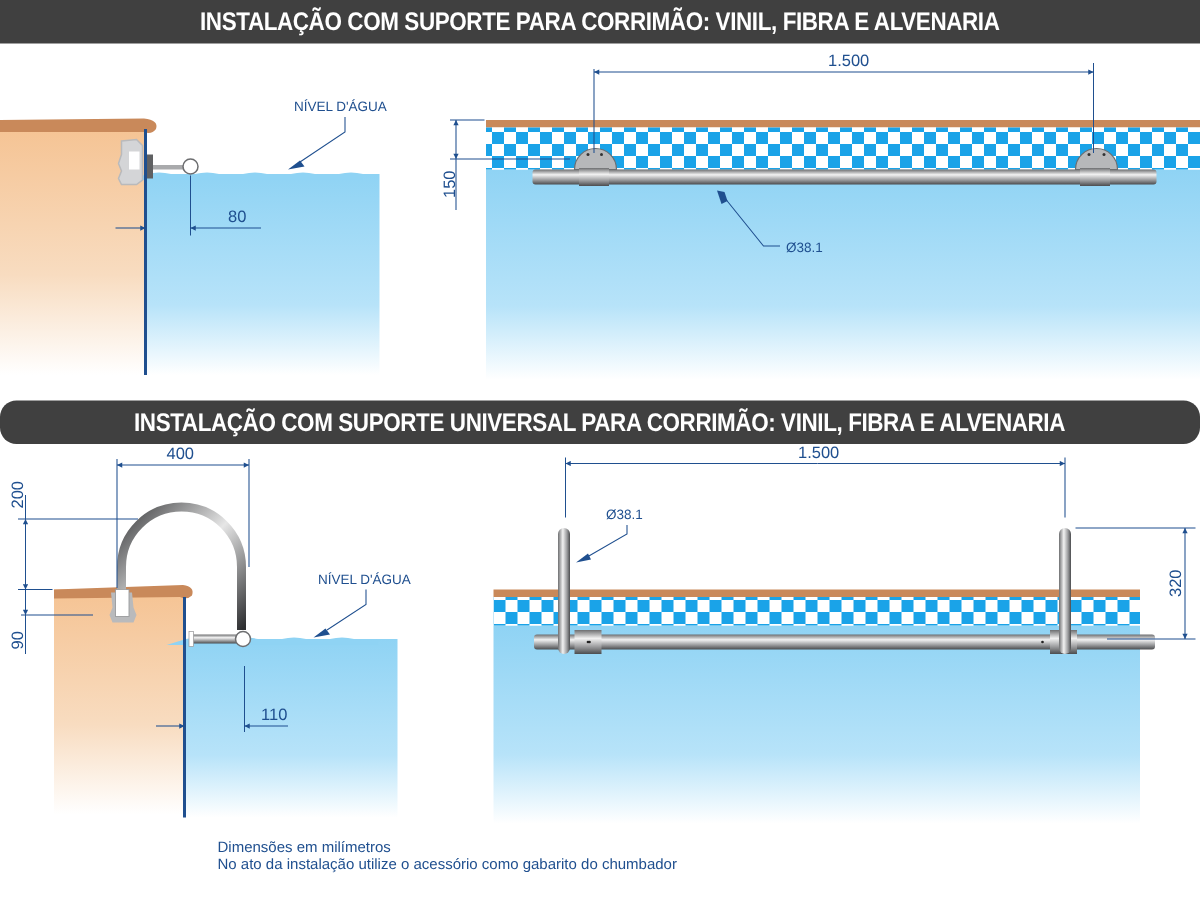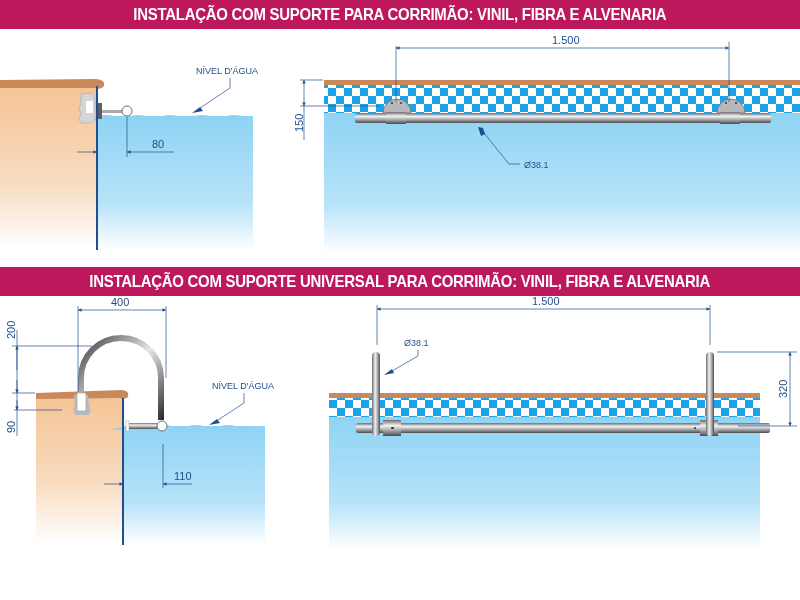--- a/index.html
+++ b/index.html
@@ -1,22 +1,22 @@
 <!DOCTYPE html>
 <html><head>
 <meta charset="utf-8">
 <style>
   html,body{margin:0;padding:0;background:#ffffff;}
   body{width:800px;height:600px;position:relative;overflow:hidden;font-family:"Liberation Sans",sans-serif;}
-  .banner{position:absolute;left:0;width:800px;height:29px;background:#be185d;color:#ffffff;
+  .banner{position:absolute;left:0;width:800px;height:29px;background:#404040;color:#ffffff;
     font-family:"Liberation Sans",sans-serif;font-weight:bold;font-size:17px;text-align:center;line-height:29px;
     letter-spacing:-0.3px;transform-origin:center;}
   .banner span{display:inline-block;transform:scaleX(0.88);}
   #banner1{top:0;}
-  #banner2{top:267px;}
+  #banner2{top:267px;border-radius:11px;}
   svg{position:absolute;left:0;top:0;}
   .dim{font-family:"Liberation Sans",sans-serif;font-size:11px;fill:#1f4f8f;}
   .lbl{font-family:"Liberation Sans",sans-serif;font-size:9px;fill:#1f4f8f;}
   .notes{position:absolute;left:145px;top:560px;font-family:"Liberation Sans",sans-serif;font-size:10px;line-height:11px;color:#1f4f8f;}
 </style>
 </head>
 <body>
 
 <div id="banner1" class="banner"><span>INSTALAÇÃO COM SUPORTE PARA CORRIMÃO: VINIL, FIBRA E ALVENARIA</span></div>
 <div id="banner2" class="banner"><span>INSTALAÇÃO COM SUPORTE UNIVERSAL PARA CORRIMÃO: VINIL, FIBRA E ALVENARIA</span></div>
@@ -190,13 +190,15 @@
     <line x1="790" y1="390" x2="790" y2="426" stroke="#1f4f8f" stroke-width="0.7" marker-end="url(#arr)"></line>
     <text x="0" y="0" class="dim" transform="translate(787,398) rotate(-90)">320</text>
 
     <text x="404" y="346" class="lbl">Ø38.1</text>
     <polyline points="418,350 418,356 392,371" fill="none" stroke="#1f4f8f" stroke-width="0.7"></polyline>
     <path d="M384,375 l8,-6 l2,4 z" fill="#1f4f8f"></path>
   </g>
 </svg>
 
 <div class="notes">
+  <div>Dimensões em milímetros</div>
+  <div>No ato da instalação utilize o acessório como gabarito do chumbador</div>
 </div>
 
 </body></html>

